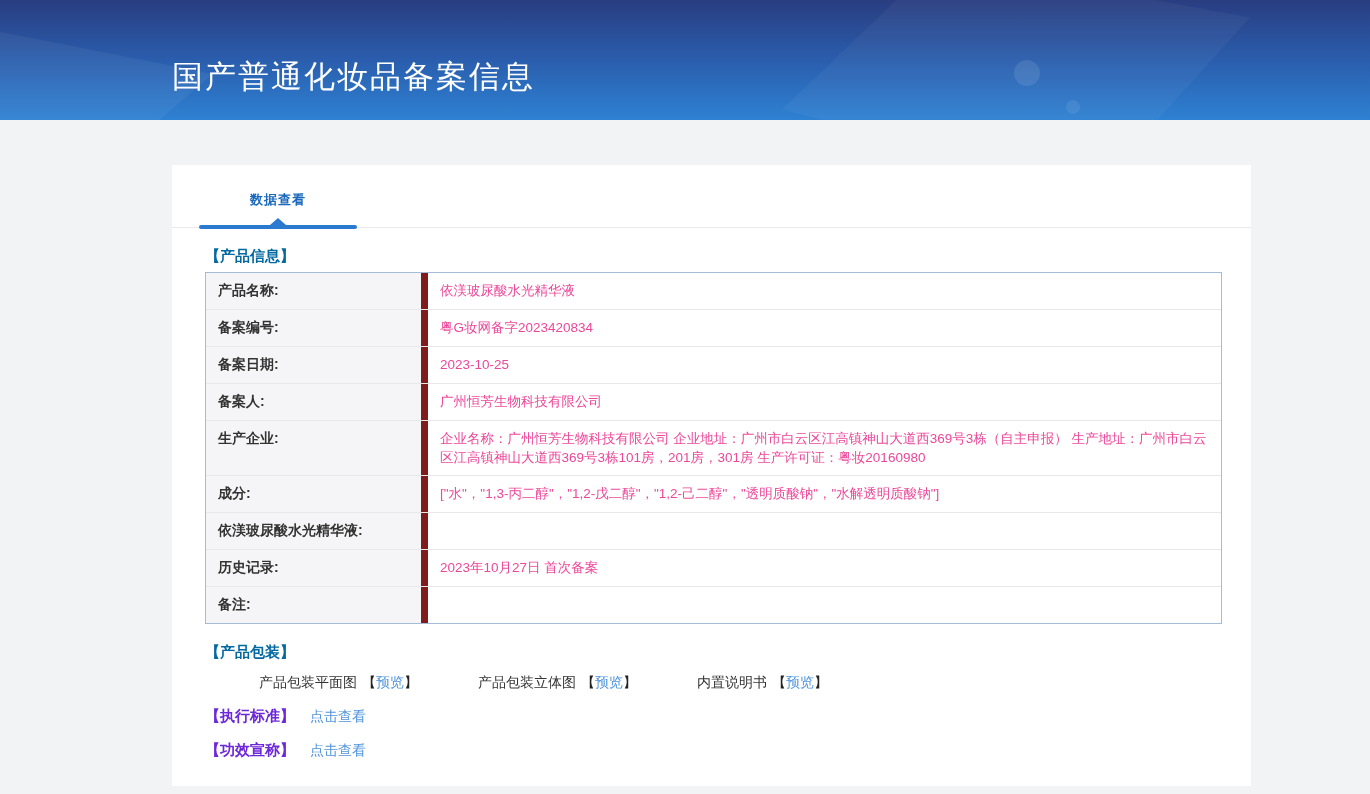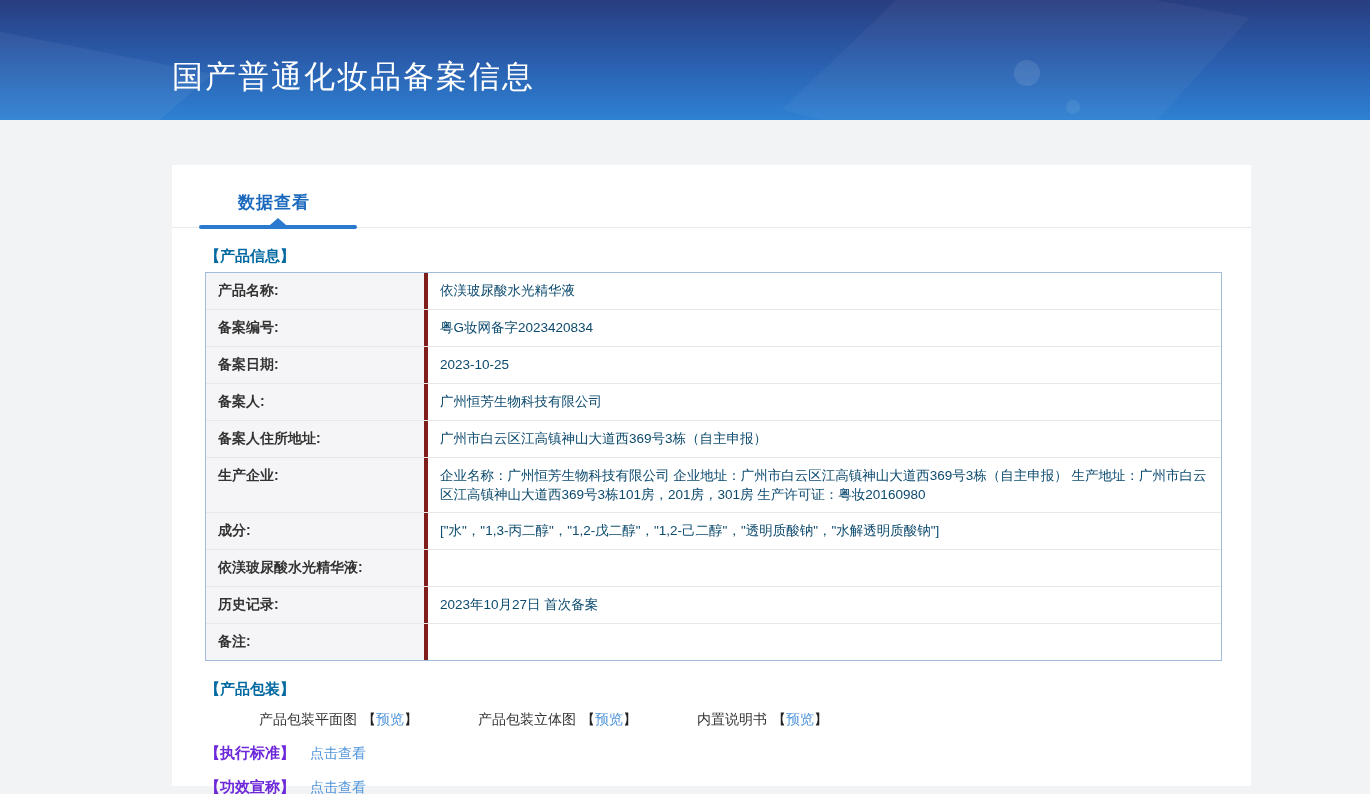--- a/index.html
+++ b/index.html
@@ -43,22 +43,22 @@
     position: absolute; left: 172px; top: 165px;
     width: 1079px; height: 621px;
     background: #ffffff;
   }
   
   .tab-row {
     position: relative; height: 63px;
     border-bottom: 1px solid #e9e9e9;
   }
   .tab-label {
-    position: absolute; left: 66px; top: 26px;
-    color: #1b69bd; font-size: 17px; font-weight: bold;
+    position: absolute; left: 78px; top: 26px;
+    color: #1b69bd; font-size: 13px; font-weight: bold;
     letter-spacing: 1px; cursor: pointer;
   }
   .tab-underline {
     position: absolute; left: 27px; bottom: -2px;
     width: 158px; height: 4px; background: #2a7bd0; border-radius: 2px;
   }
   .tab-underline .notch {
     position: absolute; left: 50%; top: -7px; margin-left: -8px;
     width: 0; height: 0;
     border-left: 8px solid transparent;
@@ -75,29 +75,29 @@
   .info-table {
     width: 1017px;
     border: 1px solid #a2bcd9;
     background: #ffffff;
   }
   .info-row { display: flex; border-bottom: 1px solid #e8e8e8; }
   .info-row:last-child { border-bottom: none; }
   .info-label {
     flex: 0 0 222px; width: 222px;
     background: #f5f5f7;
-    border-right: 4px solid #7f1d1d;
+    border-right: 7px solid #7f1d1d;
     padding: 8px 10px 8px 12px;
     font-size: 14px; font-weight: bold; color: #333;
     line-height: 19px; min-height: 36px;
   }
   .info-value {
     flex: 1 1 auto;
     padding: 8px 14px 8px 12px;
-    font-size: 13.5px; color: #0c4a6e;
+    font-size: 13.5px; color: #ec4899;
     line-height: 19px; min-height: 36px;
   }
   
   .packaging-items {
     display: flex; align-items: center;
     margin: 12px 0 0 54px; gap: 60px;
   }
   .packaging-item { font-size: 14px; color: #333; white-space: nowrap; }
   .packaging-item .bracket { color: #222; margin-left: 5px; }
   .packaging-item .bracket-close { margin-left: 0; }
@@ -144,24 +144,20 @@
       </div>
       <div class="info-row">
         <div class="info-label">备案日期:</div>
         <div class="info-value">2023-10-25</div>
       </div>
       <div class="info-row">
         <div class="info-label">备案人:</div>
         <div class="info-value">广州恒芳生物科技有限公司</div>
       </div>
       <div class="info-row">
-        <div class="info-label">备案人住所地址:</div>
-        <div class="info-value">广州市白云区江高镇神山大道西369号3栋（自主申报）</div>
-      </div>
-      <div class="info-row">
         <div class="info-label">生产企业:</div>
         <div class="info-value">企业名称：广州恒芳生物科技有限公司 企业地址：广州市白云区江高镇神山大道西369号3栋（自主申报） 生产地址：广州市白云区江高镇神山大道西369号3栋101房，201房，301房 生产许可证：粤妆20160980</div>
       </div>
       <div class="info-row">
         <div class="info-label">成分:</div>
         <div class="info-value">["水"，"1,3-丙二醇"，"1,2-戊二醇"，"1,2-己二醇"，"透明质酸钠"，"水解透明质酸钠"]</div>
       </div>
       <div class="info-row">
         <div class="info-label">依渼玻尿酸水光精华液:</div>
         <div class="info-value"></div>

